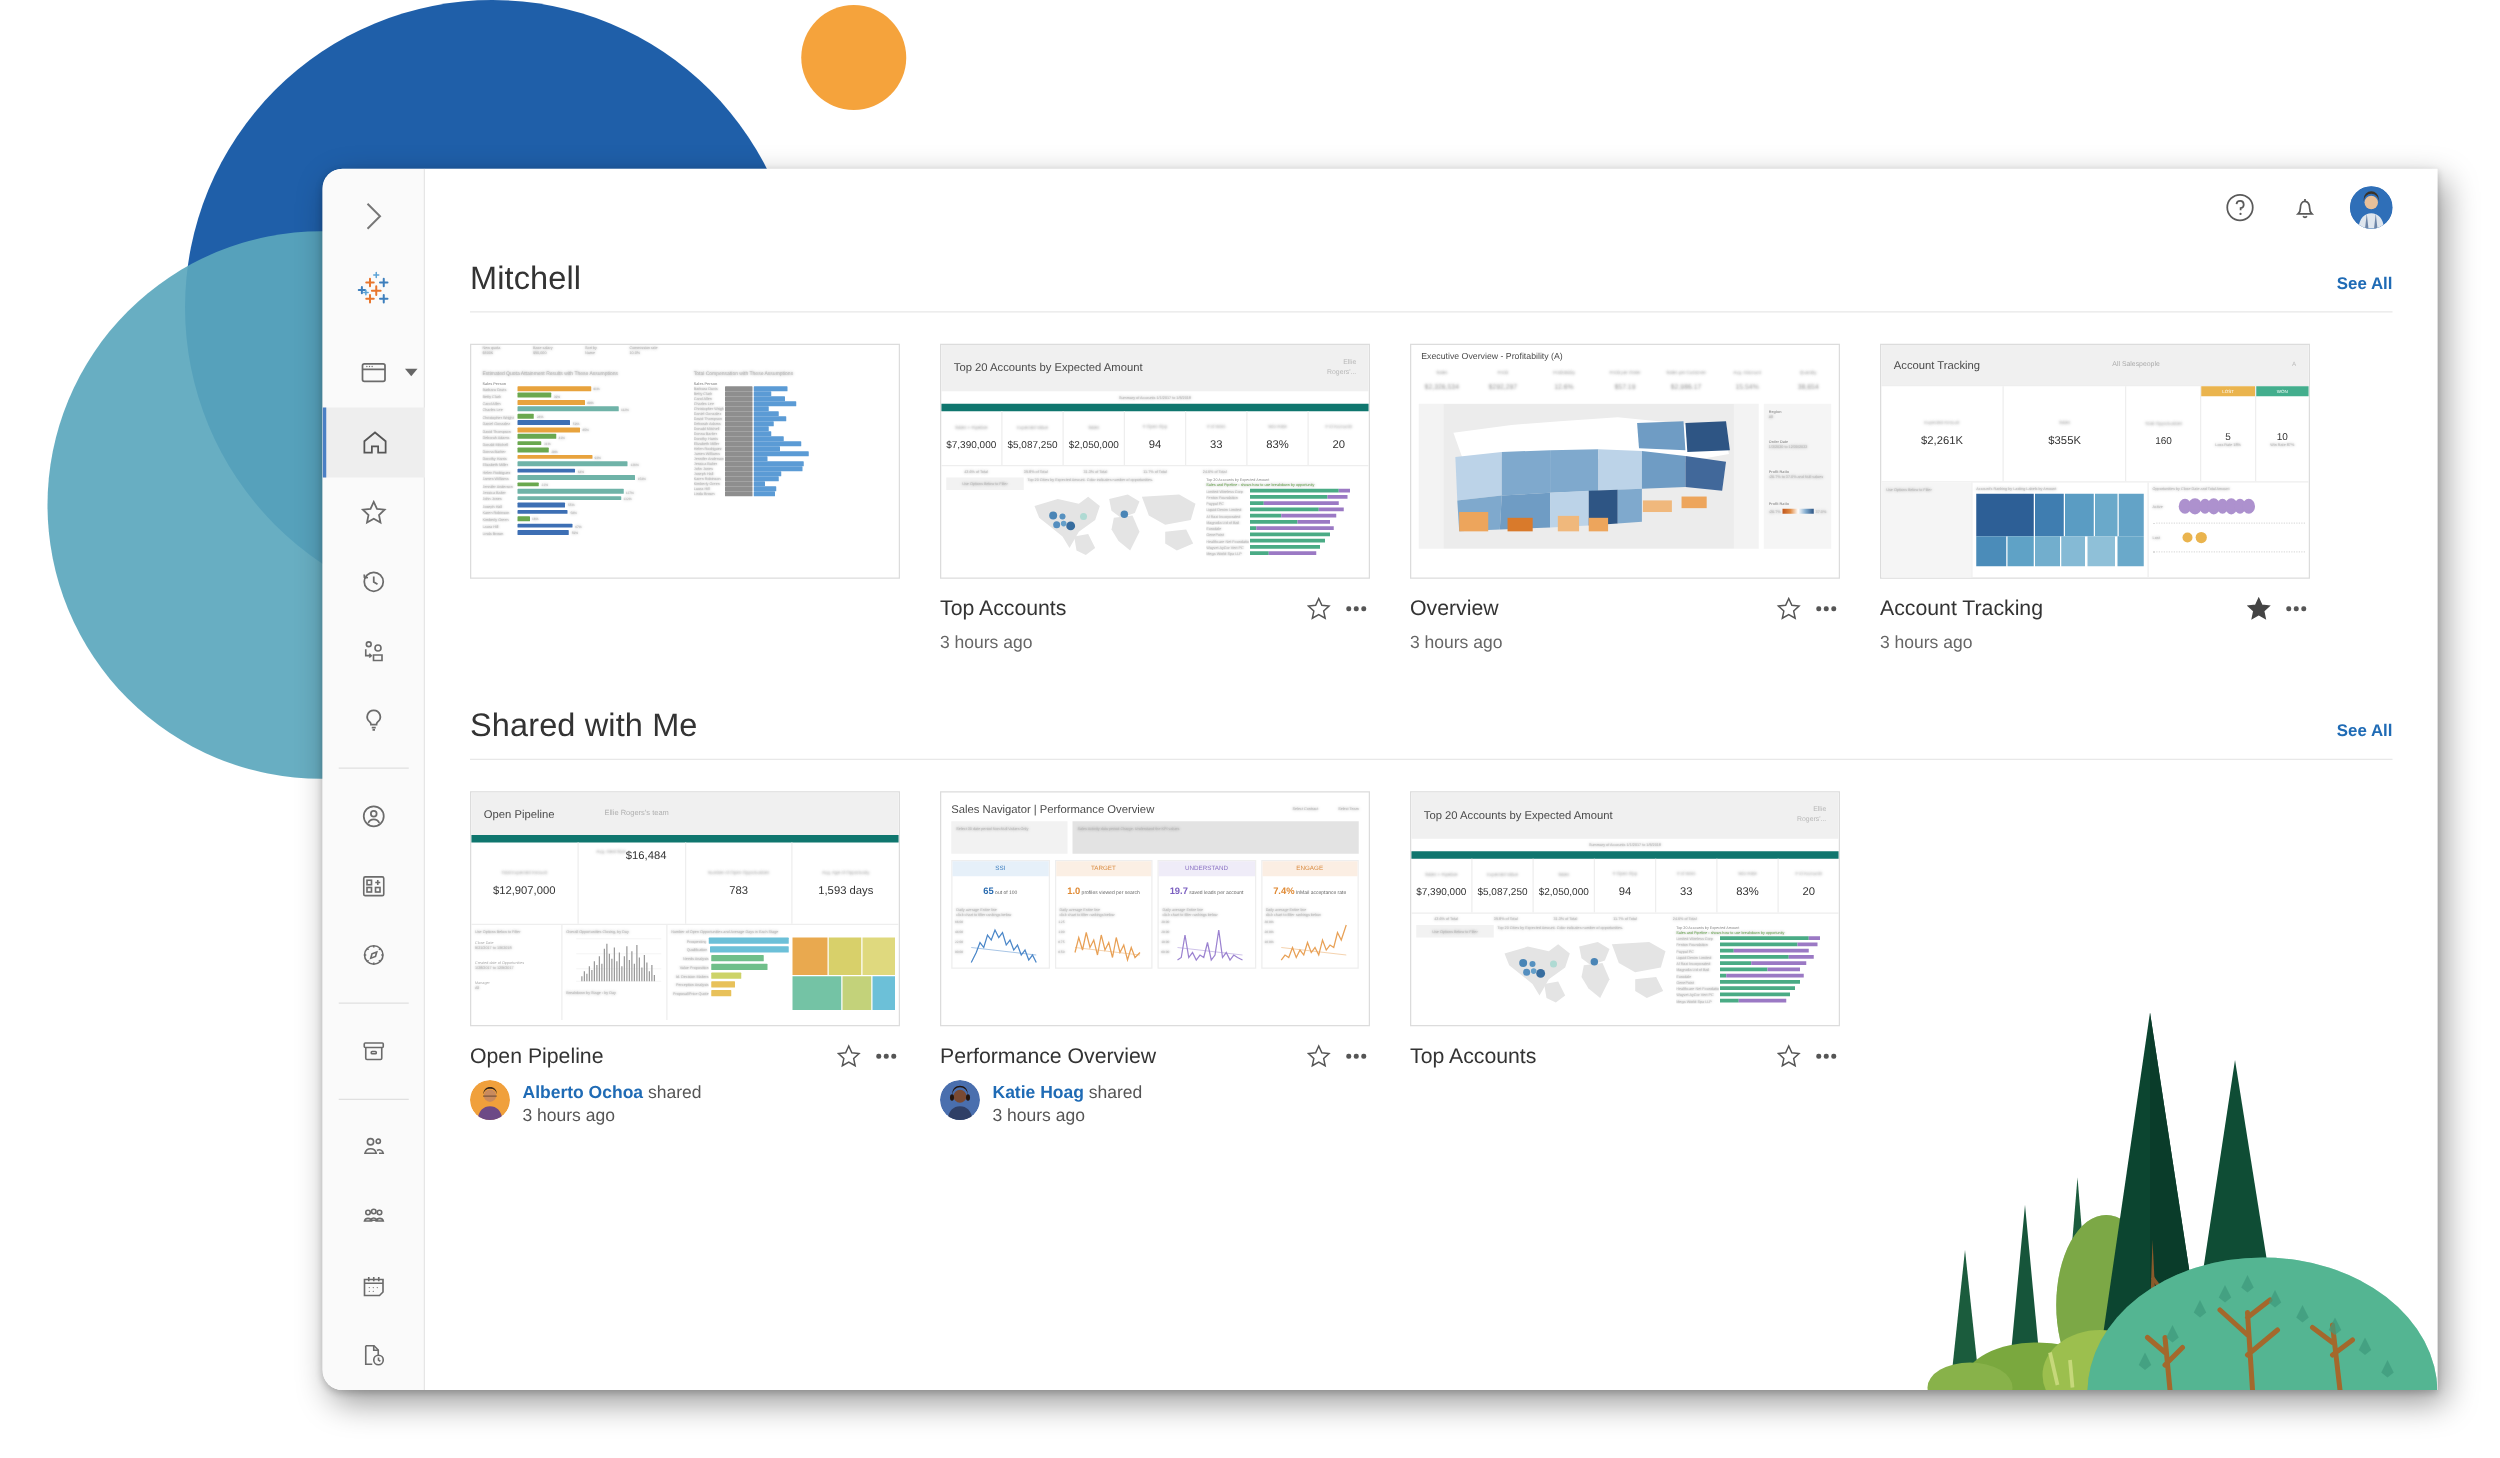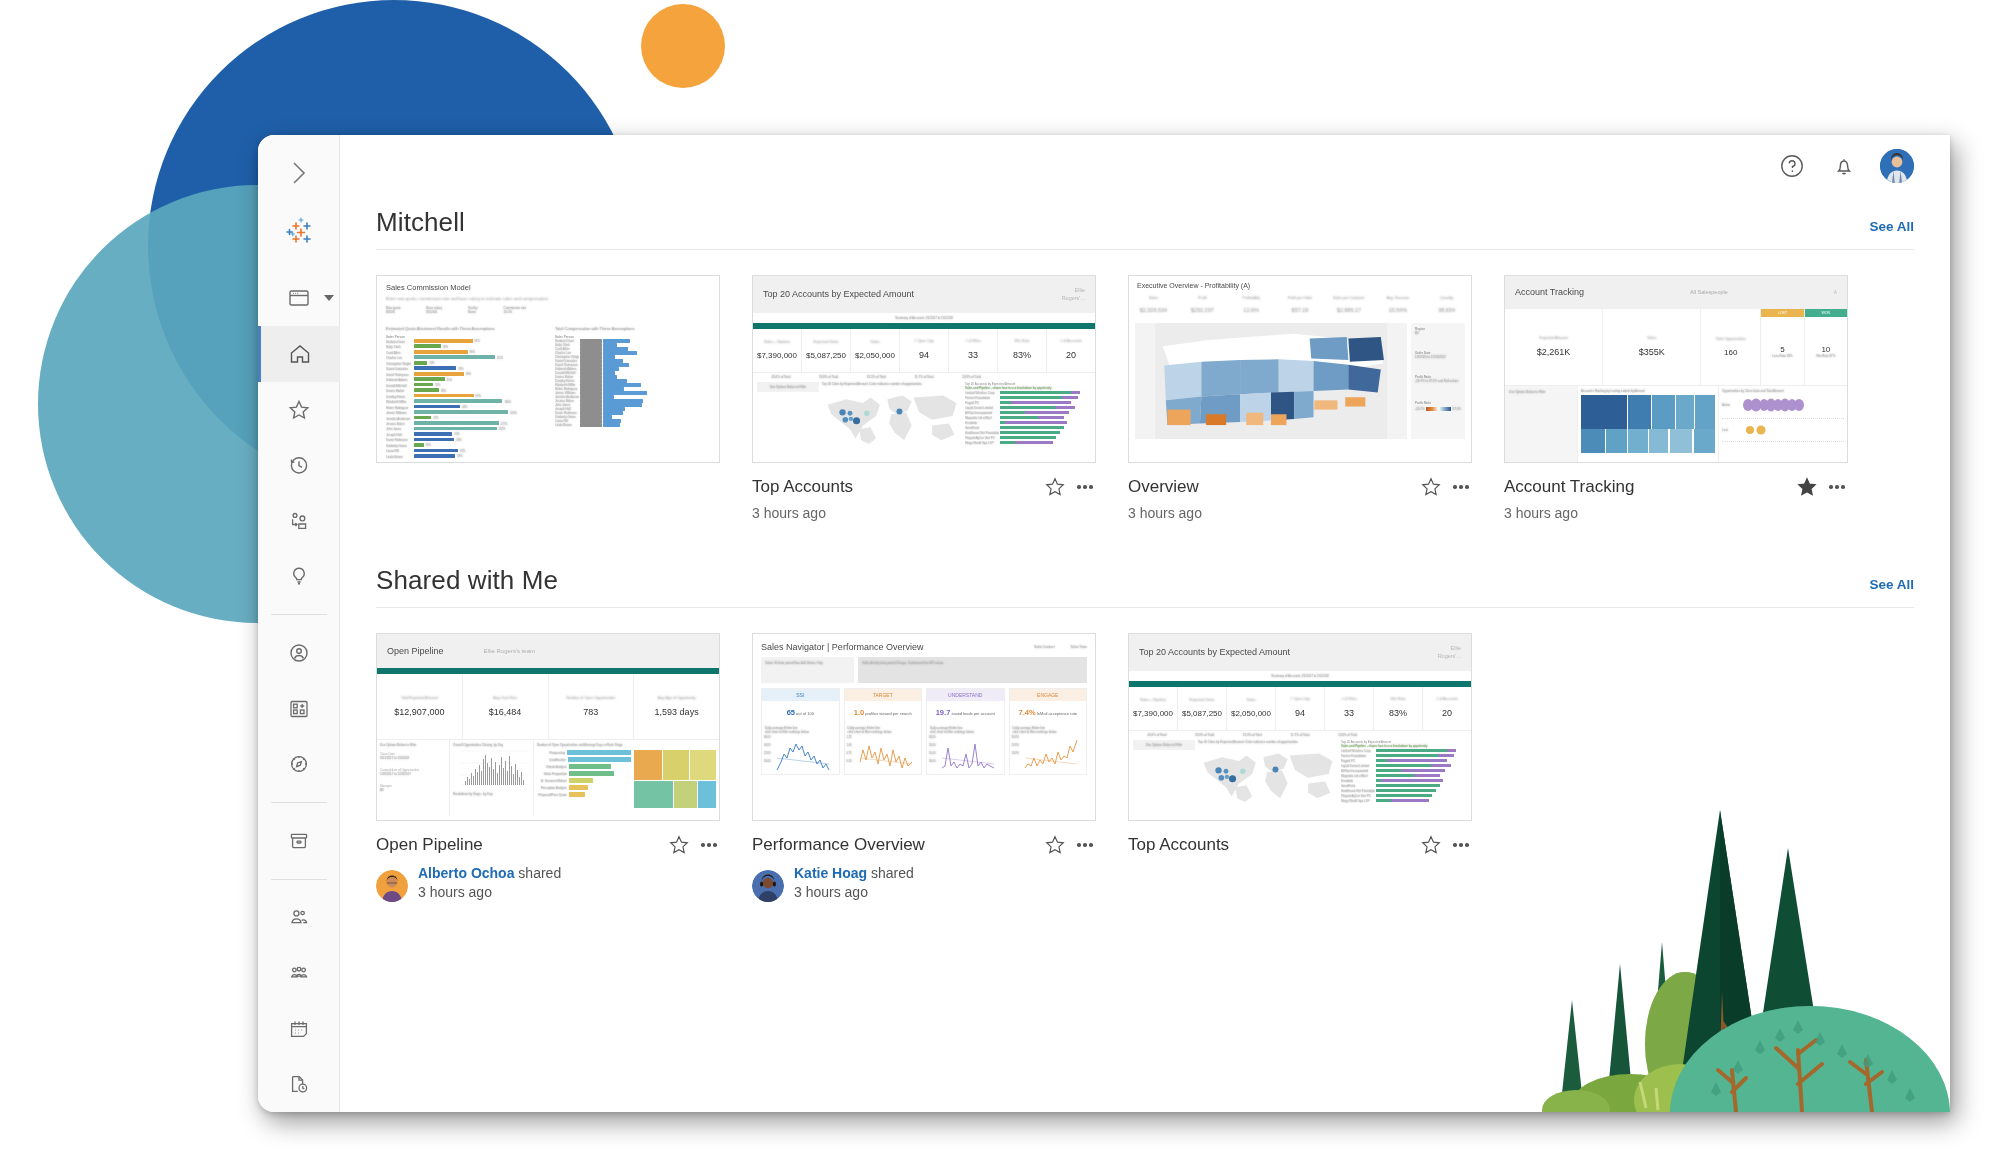--- a/index.html
+++ b/index.html
@@ -113,21 +113,21 @@
   }
   .card-footer { padding-top: 13px; }
   .card-titlerow { display: flex; align-items: center; gap: 8px; }
   .card-title { font-size: 17px; color: #333; flex: 1; }
   .star { width: 22px; height: 22px; flex: 0 0 22px; }
   .dots { width: 22px; height: 22px; flex: 0 0 22px; display: flex;
           align-items: center; justify-content: center; gap: 2.5px; }
   .dots i { width: 3.5px; height: 3.5px; border-radius: 50%; background: #555; display: block; }
   .card-meta { font-size: 14px; color: #666; margin-top: 7px; }
 
-  .shared-row { display: flex; align-items: flex-end; gap: 10px; margin-top: 8px; }
+  .shared-row { display: flex; align-items: flex-start; gap: 10px; margin-top: 8px; }
   .sh-avatar { width: 32px; height: 32px; border-radius: 50%; overflow: hidden; flex: 0 0 32px; }
   .sh-text { font-size: 14px; color: #555; line-height: 1.35; }
   .sh-name { color: #1f6bb5; font-weight: 600; }
 
   
   .tn { position: absolute; inset: 0; font-size: 4px; color: #999; }
   .tn-hdr { padding: 7px 9px 5px 9px; }
   .tn-hdr.grey { background: #f0f0f0; }
   .tn-title { font-size: 7.5px; color: #4a4a4a; }
   .tn-title.big { font-size: 9px; }
@@ -356,24 +356,20 @@
         <div class="section-title">Mitchell</div>
         <a href="#" class="see-all">See All</a>
       </div>
       <div class="section-rule"></div>
 
       <div class="card-grid">
 
         <div class="card">
           <div class="thumb">
             <div class="tn">
-              <div class="tn-hdr">
-                <div class="tn-title">Sales Commission Model</div>
-                <div class="tn-sub blur">Enter new quota, commission rate and base salary to estimate sales and compensation</div>
-              </div>
               <div style="display:flex;padding:0 9px;gap:26px;">
                 <div>
                     <div class="rowlab blur">New quota</div>
                      <div class="rowlab blur">$500K</div>
                   </div>
                 <div>
                     <div class="rowlab blur">Base salary</div>
                      <div class="rowlab blur">$50,000</div>
                   </div>
                 <div>
@@ -978,21 +974,21 @@
             <div class="tn">
               <div class="tn-hdr grey" style="display:flex;align-items:center;gap:40px;padding:12px 10px;">
                 <span class="tn-title big">Open Pipeline</span>
                 <span class="rowlab" style="font-size:6px;color:#b0b0b0;">Ellie Rogers's team</span>
               </div>
               <div class="tn-kpis" id="pl-kpis" style="height:72px;">
                   <div class="tn-kpi" style="display: flex; flex-direction: column; justify-content: center;">
                     <span class="tn-kpi-lab blur">Total Expected Amount</span>
                     <span class="tn-kpi-val">$12,907,000</span>
                   </div>
-                  <div class="tn-kpi" style="display: flex; flex-direction: column; justify-content: center;">
+                  <div class="tn-kpi" style="display: flex; flex-direction: row; justify-content: center;">
                     <span class="tn-kpi-lab blur">Avg. Deal Size</span>
                     <span class="tn-kpi-val">$16,484</span>
                   </div>
                   <div class="tn-kpi" style="display: flex; flex-direction: column; justify-content: center;">
                     <span class="tn-kpi-lab blur">Number of Open Opportunities</span>
                     <span class="tn-kpi-val">783</span>
                   </div>
                   <div class="tn-kpi" style="display: flex; flex-direction: column; justify-content: center;">
                     <span class="tn-kpi-lab blur">Avg. Age of Opportunity</span>
                     <span class="tn-kpi-val">1,593 days</span>

